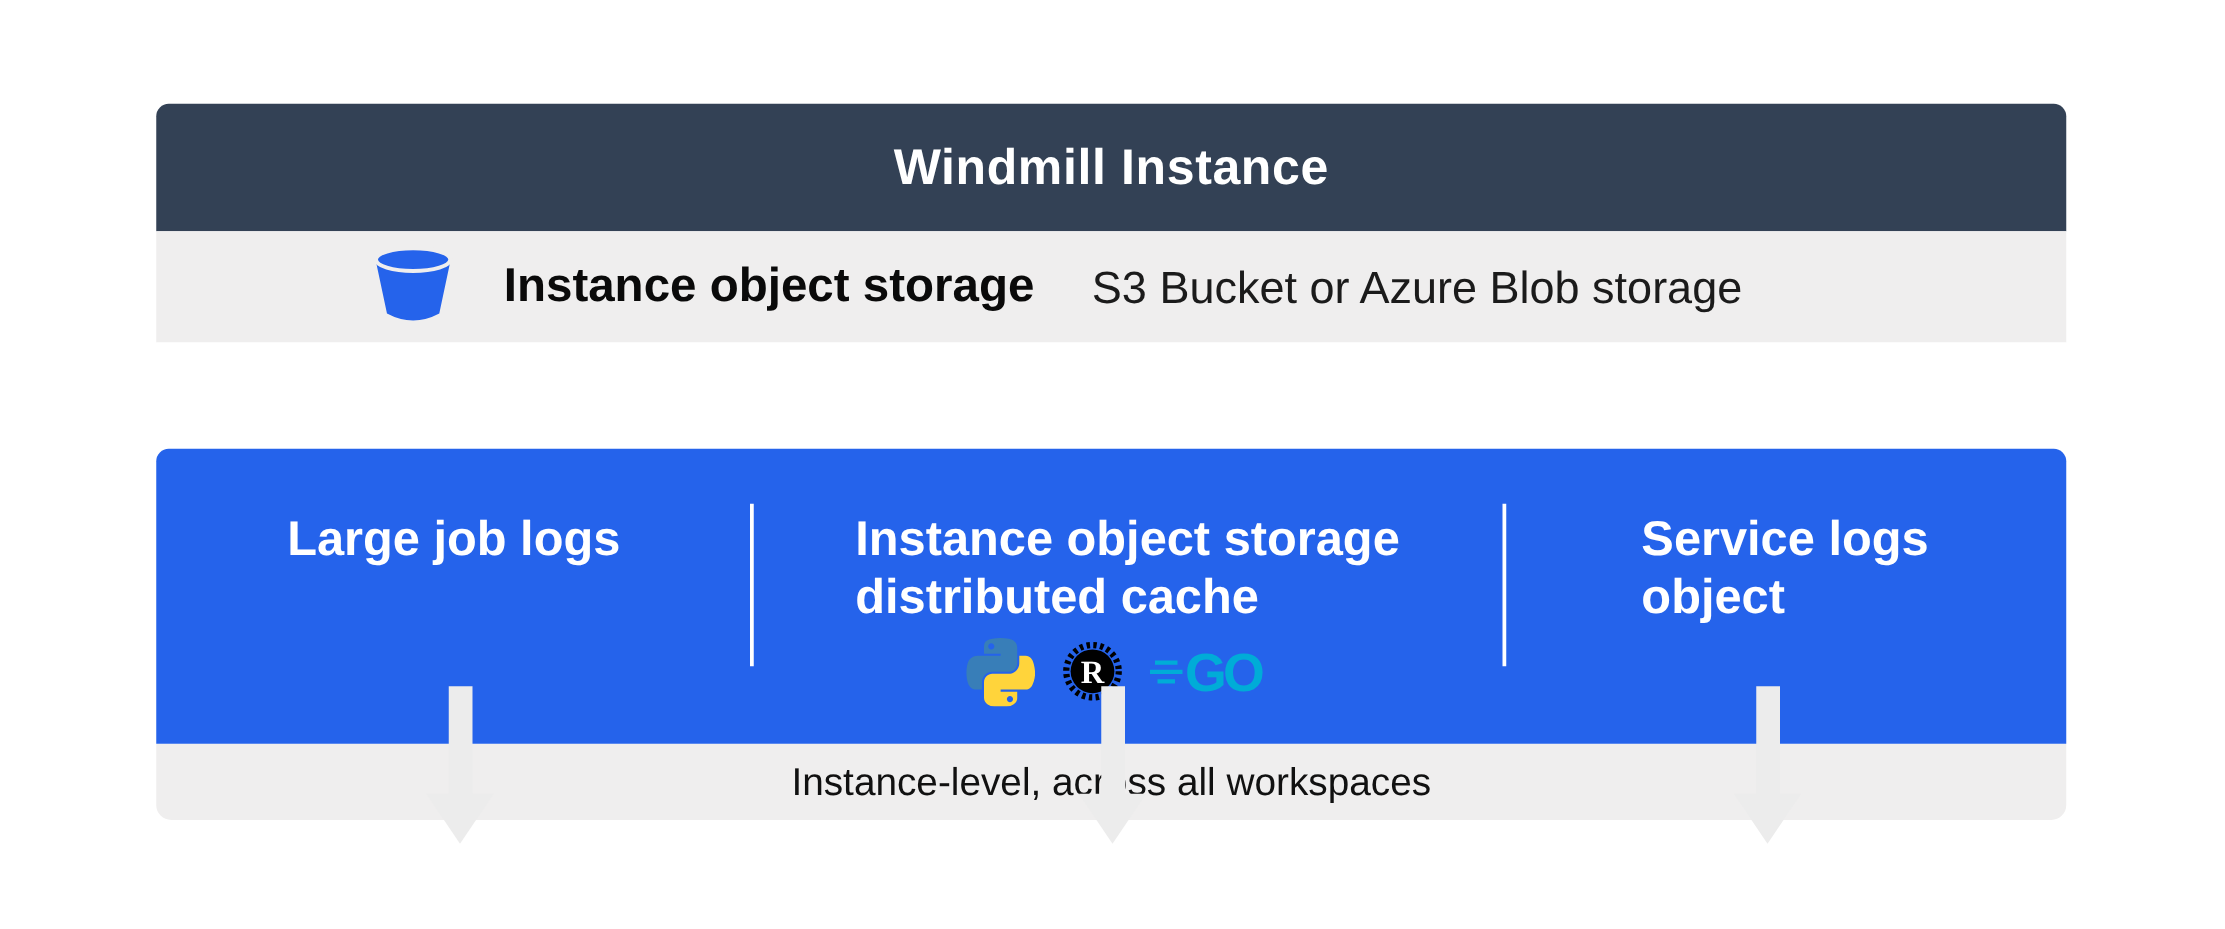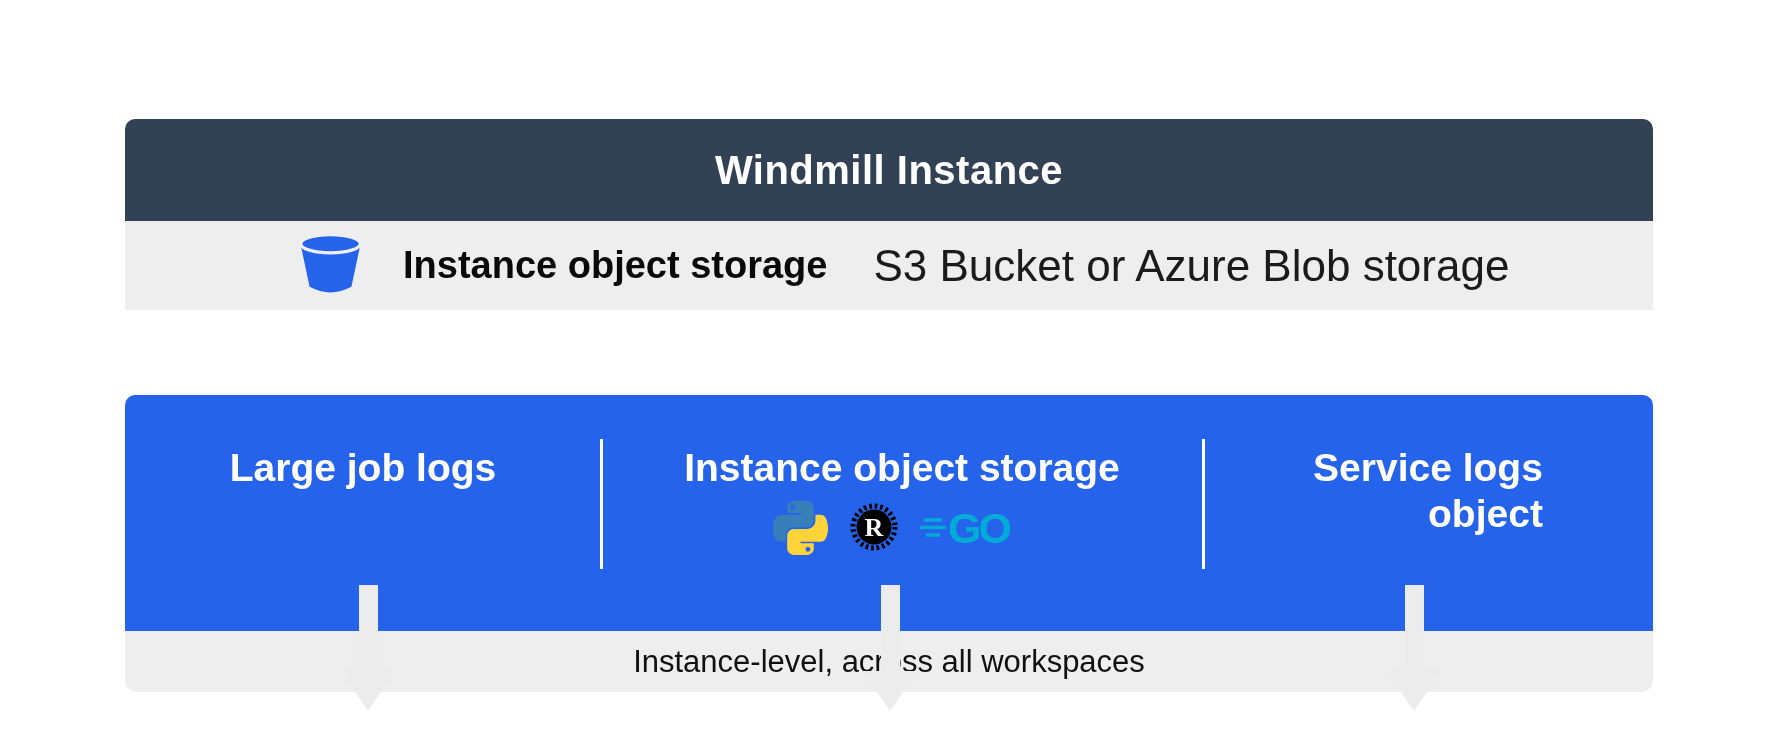--- a/index.html
+++ b/index.html
@@ -5,21 +5,21 @@
   html,body{margin:0;padding:0;}
   body{
     width:1780px;height:743px;
     background:#ffffff;
     font-family:"Liberation Sans", sans-serif;
     position:relative;
     overflow:hidden;
   }
   .diagram{
     position:absolute;left:125px;top:83px;
-    width:1528px;height:573px;margin-top:36px;
+    width:1528px;height:573px;
   }
   
   .header{
     height:102px;background:#334155;
     border-radius:10px 10px 0 0;
     display:flex;align-items:center;justify-content:center;
   }
   .header-title{
     color:#ffffff;font-size:40px;font-weight:bold;letter-spacing:.5px;
   }
@@ -28,21 +28,21 @@
     height:89px;background:#efeeee;
     display:flex;align-items:center;
     padding-left:173px;box-sizing:border-box;
   }
   .bucket{width:65px;height:63px;flex:0 0 auto;}
   .sub-bold{
     margin-left:40px;font-size:38px;font-weight:bold;color:#0a0a0a;
     white-space:nowrap;
   }
   .sub-detail{
-    margin-left:46px;font-size:44px;color:#1b1b1b;white-space:nowrap;
+    margin-left:46px;font-size:36px;color:#1b1b1b;white-space:nowrap;
   }
   
   .gap{height:85px;background:#ffffff;}
   .arrow{position:absolute;z-index:5;}
   .arrow .stem{
     position:absolute;top:190px;width:19px;height:87px;background:#ececec;
   }
   .arrow .head{
     position:absolute;top:276px;width:0;height:0;
     border-left:27px solid transparent;
@@ -51,21 +51,21 @@
   }
   
   .bluebox{
     position:relative;height:236px;background:#2563eb;
     border-radius:10px 10px 0 0;
     display:flex;
   }
   .col{
     box-sizing:border-box;padding-top:50px;
     display:flex;flex-direction:column;align-items:center;
-    text-align:right;
+    text-align:left;
   }
   .col-1{flex:0 0 476px;}
   .col-2{flex:0 0 602px;}
   .col-3{flex:0 0 450px;}
   .col-label{
     color:#ffffff;font-size:39px;font-weight:bold;line-height:46px;
   }
   .col-label span{display:block;}
   .divider{
     position:absolute;top:44px;width:3px;height:130px;background:#ffffff;
@@ -120,20 +120,21 @@
   <div class="bluebox">
     <div class="col col-1">
       <div class="col-label">
         <span>Large job logs</span>
       </div>
     </div>
 
     <div class="col col-2">
       <div class="col-label">
         <span>Instance object storage</span>
+        <span>distributed cache</span>
       </div>
       <div class="tech-row">
 
         <svg width="55" height="55" viewBox="0 0 111 111" aria-hidden="true">
           <path fill="#387EB8" d="M54.918 0.96c-4.585.021-8.963.412-12.815 1.094-11.346 2.004-13.407 6.2-13.407 13.937v10.218h26.813v3.406H18.637c-7.792 0-14.616 4.684-16.75 13.594-2.462 10.213-2.571 16.586 0 27.25 1.905 7.938 6.457 13.594 14.25 13.594h9.218v-12.25c0-8.85 7.657-16.656 16.75-16.656h26.782c7.454 0 13.406-6.138 13.406-13.625V15.99c0-7.267-6.13-12.725-13.406-13.937-4.606-.767-9.385-1.115-13.97-1.094zM40.418 9.18c2.77 0 5.031 2.299 5.031 5.125 0 2.816-2.262 5.094-5.031 5.094-2.779 0-5.031-2.277-5.031-5.094 0-2.826 2.252-5.125 5.031-5.125z"></path>
           <path fill="#FFD43B" d="M85.637 29.617v11.906c0 9.231-7.826 17-16.75 17H42.105c-7.336 0-13.406 6.279-13.406 13.625v25.532c0 7.266 6.319 11.54 13.406 13.625 8.487 2.496 16.626 2.947 26.782 0 6.75-1.954 13.406-5.888 13.406-13.625v-10.219H55.512v-3.406h40.187c7.793 0 10.696-5.435 13.406-13.594 2.8-8.399 2.68-16.476 0-27.25-1.926-7.757-5.604-13.594-13.406-13.594h-10.062zM70.574 94.273c2.779 0 5.031 2.278 5.031 5.094 0 2.827-2.252 5.125-5.031 5.125-2.77 0-5.031-2.298-5.031-5.125 0-2.816 2.261-5.094 5.031-5.094z"></path>
         </svg>
 
         <svg width="52" height="52" viewBox="0 0 52 52" aria-hidden="true">
           <circle cx="26" cy="26" r="21" fill="none" stroke="#000000" stroke-width="5" stroke-dasharray="2.75 2.75"></circle>

